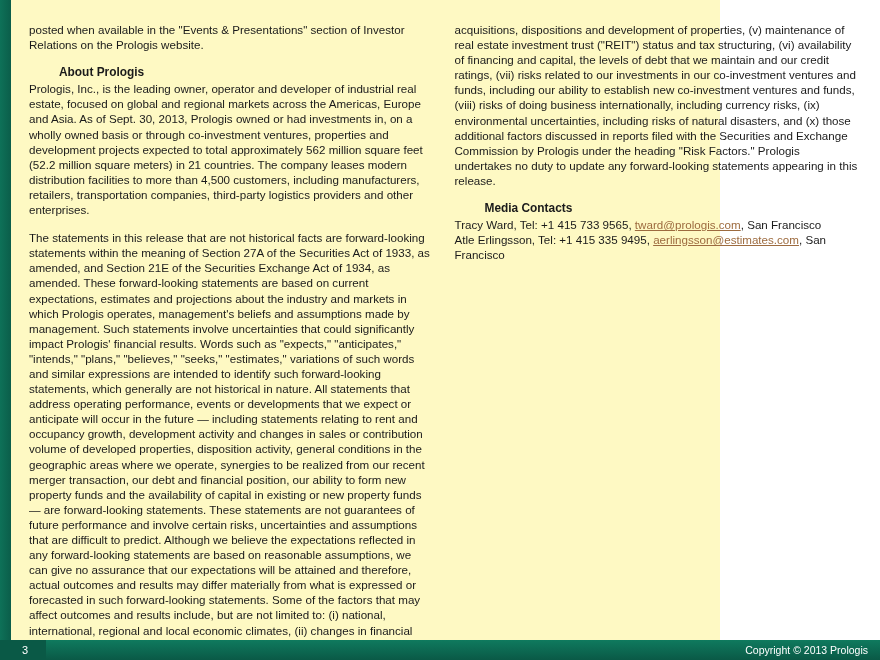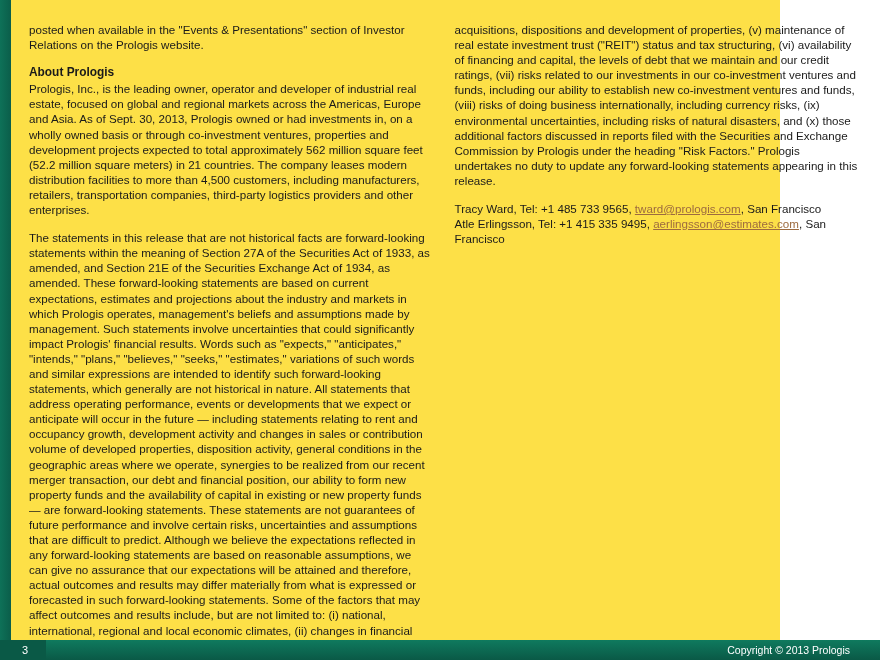--- a/index.html
+++ b/index.html
@@ -8,23 +8,23 @@
   }
   body {
     width: 880px;
     height: 660px;
     background: #ffffff;
     font-family: "Liberation Sans", sans-serif;
     overflow: hidden;
   }
   .page {
     position: relative;
-    width: 780px;
+    width: 720px;
     height: 660px;
-    background: #fde047;
+    background: #fef9c3;
     box-sizing: border-box;
   }
   
   .left-bar {
     position: absolute;
     left: 0;
     top: 0;
     width: 11px;
     height: 640px;
     background: #0c6b54;
@@ -66,20 +66,21 @@
     margin-bottom: 13px;
   }
   .para:last-child {
     margin-bottom: 0;
   }
   h2.heading {
     font-size: 11.9px;
     font-weight: bold;
     line-height: 15.1px;
     margin-bottom: 1px;
+    margin-left: 30px;
   }
   .tight {
     margin-bottom: 0;
   }
   .link {
     color: #9d6b3f;
   }
   
   .footer {
     position: absolute;
@@ -100,21 +101,21 @@
   .page-number {
     position: absolute;
     left: 22px;
     bottom: 3px;
     color: #ffffff;
     font-size: 11px;
     line-height: 14px;
   }
   .copyright {
     position: absolute;
-    right: 30px;
+    right: 12px;
     bottom: 3px;
     color: #ffffff;
     font-size: 10.5px;
     line-height: 14px;
     margin-top: 12px;
   }
   .footer-tab {
     position: absolute;
     left: 0;
     bottom: 0;
@@ -141,23 +142,24 @@
         <h2 class="heading">About Prologis</h2>
 
         <p class="para">Prologis, Inc., is the leading owner, operator and developer of industrial real estate, focused on global and regional markets across the Americas, Europe and Asia. As of Sept. 30, 2013, Prologis owned or had investments in, on a wholly owned basis or through co-investment ventures, properties and development projects expected to total approximately 562 million square feet (52.2 million square meters) in 21 countries. The company leases modern distribution facilities to more than 4,500 customers, including manufacturers, retailers, transportation companies, third-party logistics providers and other enterprises.</p>
 
         <p class="para">The statements in this release that are not historical facts are forward-looking statements within the meaning of Section 27A of the Securities Act of 1933, as amended, and Section 21E of the Securities Exchange Act of 1934, as amended. These forward-looking statements are based on current expectations, estimates and projections about the industry and markets in which Prologis operates, management's beliefs and assumptions made by management. Such statements involve uncertainties that could significantly impact Prologis' financial results. Words such as "expects," "anticipates," "intends," "plans," "believes," "seeks," "estimates," variations of such words and similar expressions are intended to identify such forward-looking statements, which generally are not historical in nature. All statements that address operating performance, events or developments that we expect or anticipate will occur in the future — including statements relating to rent and occupancy growth, development activity and changes in sales or contribution volume of developed properties, disposition activity, general conditions in the geographic areas where we operate, synergies to be realized from our recent merger transaction, our debt and financial position, our ability to form new property funds and the availability of capital in existing or new property funds — are forward-looking statements. These statements are not guarantees of future performance and involve certain risks, uncertainties and assumptions that are difficult to predict. Although we believe the expectations reflected in any forward-looking statements are based on reasonable assumptions, we can give no assurance that our expectations will be attained and therefore, actual outcomes and results may differ materially from what is expressed or forecasted in such forward-looking statements. Some of the factors that may affect outcomes and results include, but are not limited to: (i) national, international, regional and local economic climates, (ii) changes in financial markets, interest rates and foreign currency exchange rates, (iii) increased or unanticipated competition for our properties, (iv) risks associated with</p>
       </div>
 
       <div class="col">
         <p class="para">acquisitions, dispositions and development of properties, (v) maintenance of real estate investment trust ("REIT") status and tax structuring, (vi) availability of financing and capital, the levels of debt that we maintain and our credit ratings, (vii) risks related to our investments in our co-investment ventures and funds, including our ability to establish new co-investment ventures and funds, (viii) risks of doing business internationally, including currency risks, (ix) environmental uncertainties, including risks of natural disasters, and (x) those additional factors discussed in reports filed with the Securities and Exchange Commission by Prologis under the heading "Risk Factors." Prologis undertakes no duty to update any forward-looking statements appearing in this release.</p>
 
+        <h2 class="heading">Media Contacts</h2>
 
         <p class="para tight">
-          <span>Tracy Ward, Tel: +1 485 733 9565, </span><a class="link" href="#">tward@prologis.com</a><span>, San Francisco</span>
+          <span>Tracy Ward, Tel: +1 415 733 9565, </span><a class="link" href="#">tward@prologis.com</a><span>, San Francisco</span>
         </p>
 
         <p class="para tight">
           <span>Atle Erlingsson, Tel: +1 415 335 9495, </span><a class="link" href="#">aerlingsson@estimates.com</a><span>, San Francisco</span>
         </p>
       </div>
 
     </div>
   </div>
 

